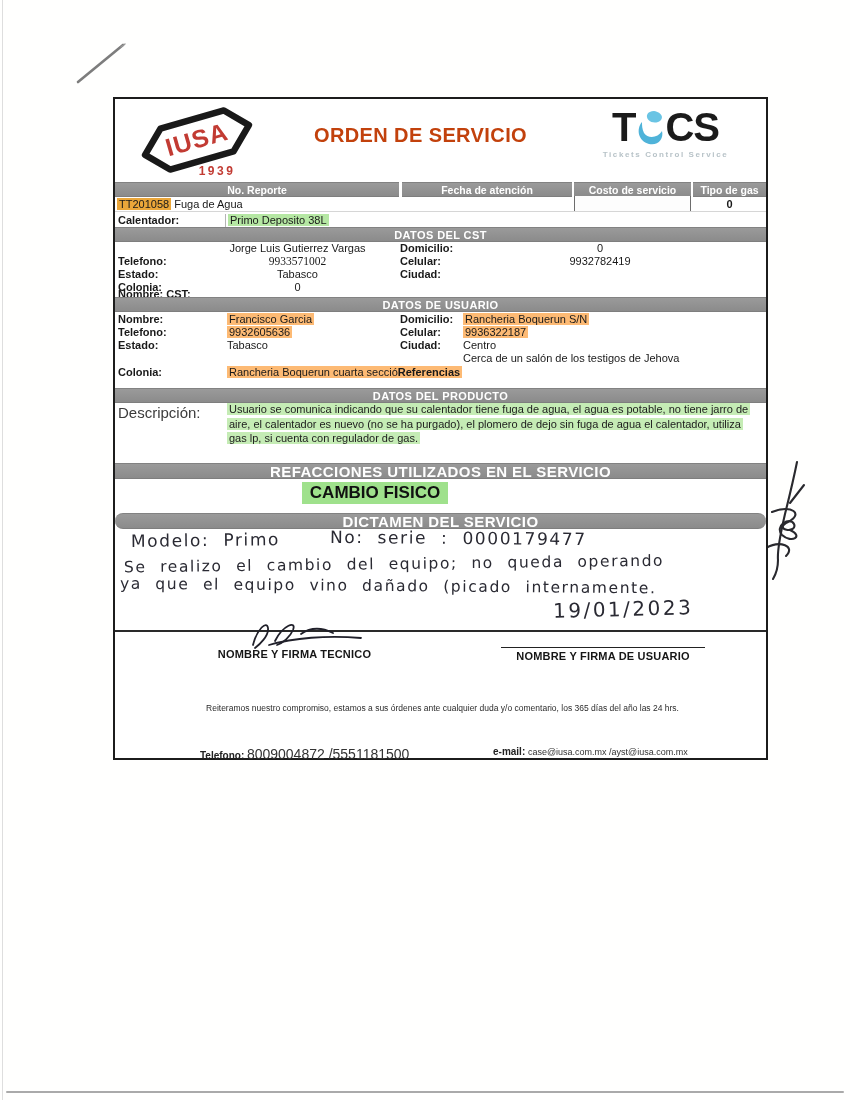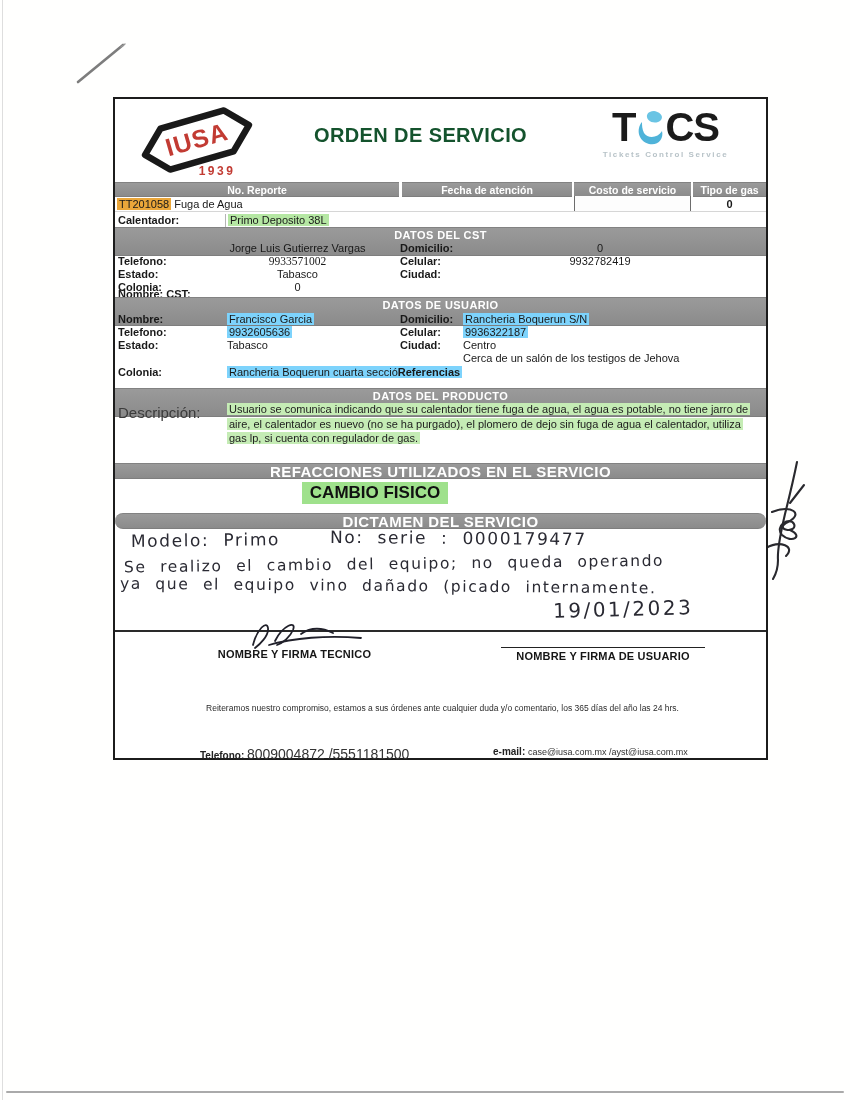--- a/index.html
+++ b/index.html
@@ -10,38 +10,38 @@
   
   .scan-bottom-line { position:absolute; left:6px; top:1091px; width:838px; height:2px; background:#8e8e8e; opacity:.75; border-radius:1px; }
   .scan-left-line { position:absolute; left:2px; top:0; width:1px; height:1100px; background:#dedede; }
 
   
   .form { position:absolute; left:113px; top:97px; width:655px; height:663px; border:2px solid #1c1c1c; background:#fff; }
 
   .abs { position:absolute; }
 
   
-  .doc-title { position:absolute; left:178px; top:25px; width:255px; text-align:center; font-size:20px; font-weight:700; color:#14532d; letter-spacing:.4px; }
+  .doc-title { position:absolute; left:178px; top:25px; width:255px; text-align:center; font-size:20px; font-weight:700; color:#c2410c; letter-spacing:.4px; }
   .tcs { position:absolute; left:458px; top:8px; width:185px; }
   .tcs-row { display:flex; align-items:flex-start; justify-content:center; }
   .tcs-letter { font-size:40px; font-weight:800; color:#1b1b1b; line-height:40px; letter-spacing:-1px; }
   .tcs-sub { text-align:center; font-size:8px; color:#b8c3c8; letter-spacing:1.6px; margin-top:1px; font-weight:700; }
 
   
   .bar { position:absolute; left:0; width:100%; background:linear-gradient(#9a9a9a,#8b8b8b); color:#fff; font-weight:700; text-align:center; letter-spacing:.4px; border-top:1px solid #828282; border-bottom:1px solid #7e7e7e; }
-  .bar-sm { height:29px; font-size:11px; line-height:14px; }
+  .bar-sm { height:15px; font-size:11px; line-height:14px; }
   .bar-md { height:16px; font-size:15px; line-height:15px; }
 
   
   .hcell { position:absolute; top:83px; height:15px; background:linear-gradient(#9a9a9a,#8b8b8b); color:#fff; font-weight:700; font-size:10.5px; line-height:15px; text-align:center; border-top:1px solid #828282; border-bottom:1px solid #7e7e7e; }
 
   .txt { font-size:11px; color:#191919; line-height:13px; }
   .b { font-weight:700; }
 
-  .hl-y { background:#7dd3fc; padding:0 2px; }
+  .hl-y { background:#fdba74; padding:0 2px; }
   .hl-o { background:#eaa63a; padding:0 2px; }
   .hl-g { background:#b5e7a3; padding:0 2px; }
   .hl-gd { background:#c5ecb5; padding:0 2px; box-decoration-break:clone; -webkit-box-decoration-break:clone; }
   .hl-gs { background:#9fe18c; padding:1px 8px 2px; }
 
   .ctr { text-align:center; }
 
   .costo-cell { position:absolute; left:459px; top:97px; width:117px; height:15px; border-left:1px solid #6d6d6d; border-right:1px solid #6d6d6d; background:#fdfdfd; }
   .row1-underline { position:absolute; left:0; top:112px; width:100%; height:1px; background:#cccccc; opacity:.8; }
 

